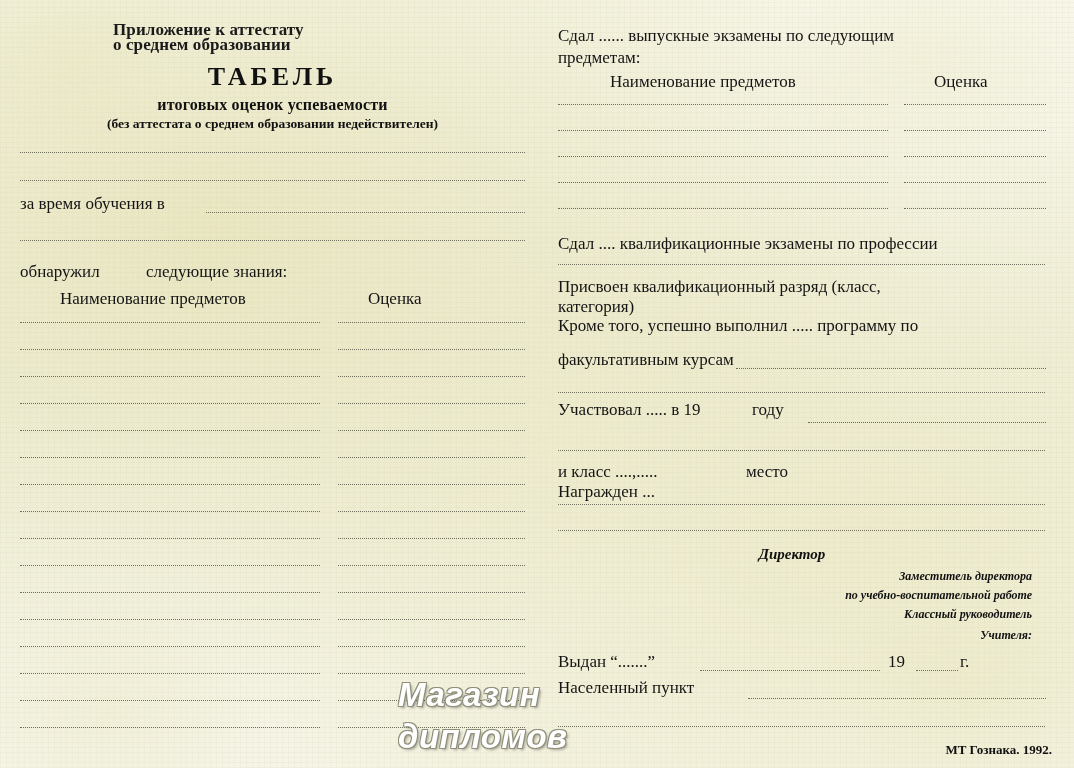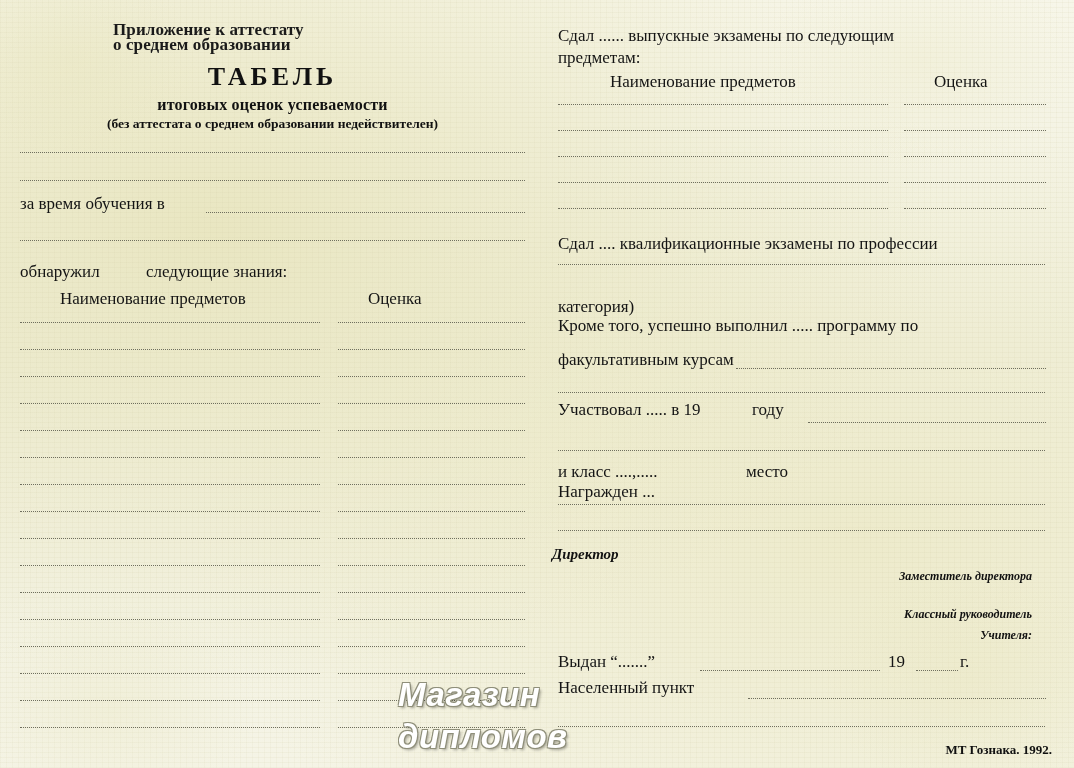--- a/index.html
+++ b/index.html
@@ -85,21 +85,21 @@
     font-weight: bold;
     font-size: 12px;
     text-align: right;
     color: #111;
     line-height: 19px;
   }
   .sig-first {
     font-style: italic;
     font-weight: bold;
     font-size: 15px;
-    text-align: left;
+    text-align: center;
     color: #111;
   }
   .footer-note {
     position: absolute;
     right: 22px;
     bottom: 10px;
     font-size: 13px;
     font-weight: bold;
     color: #111;
   }
@@ -211,20 +211,21 @@
           <div class="dotrow" style="left: 352px; top: 156px; width: 142px;"></div>
           <div class="dotrow" style="left: 6px; top: 182px; width: 330px;"></div>
           <div class="dotrow" style="left: 352px; top: 182px; width: 142px;"></div>
           <div class="dotrow" style="left: 6px; top: 208px; width: 330px;"></div>
           <div class="dotrow" style="left: 352px; top: 208px; width: 142px;"></div>
         </div>
 
       <div class="abs txt" style="left:6px;top:234px;">Сдал .... квалификационные  экзамены  по  профессии</div>
       <div class="dotrow" style="left:6px;top:264px;width:487px;"></div>
 
+      <div class="abs txt" style="left:6px;top:277px;">Присвоен  квалификационный  разряд  (класс,</div>
       <div class="abs txt" style="left:6px;top:297px;">категория)</div>
 
       <div class="abs txt" style="left:6px;top:316px;">Кроме того, успешно выполнил ..... программу по</div>
       <div class="abs txt" style="left:6px;top:350px;">факультативным курсам</div>
       <div class="dotrow" style="left:184px;top:368px;width:310px;"></div>
 
       <div class="dotrow" style="left:6px;top:392px;width:487px;"></div>
 
       <div class="abs txt" style="left:6px;top:400px;">Участвовал .....  в 19</div>
       <div class="abs txt" style="left:200px;top:400px;">году</div>
@@ -232,20 +233,21 @@
       <div class="dotrow" style="left:6px;top:450px;width:487px;"></div>
 
       <div class="abs txt" style="left:6px;top:462px;">и класс ....,.....</div>
       <div class="abs txt" style="left:194px;top:462px;text-align:center;">место</div>
       <div class="abs txt" style="left:6px;top:482px;">Награжден ...</div>
       <div class="dotrow" style="left:6px;top:504px;width:487px;"></div>
       <div class="dotrow" style="left:6px;top:530px;width:487px;"></div>
 
       <div class="abs sig-first" style="left:0px;top:546px;width:480px;">Директор</div>
       <div class="abs sig" style="left:0px;top:567px;width:480px;">Заместитель  директора</div>
+      <div class="abs sig" style="left:0px;top:586px;width:480px;">по учебно-воспитательной  работе</div>
       <div class="abs sig" style="left:0px;top:605px;width:480px;">Классный  руководитель</div>
       <div class="abs sig" style="left:0px;top:626px;width:480px;">Учителя:</div>
 
       <div class="abs txt" style="left:6px;top:652px;">Выдан  “.......”</div>
       <div class="dotrow" style="left:148px;top:670px;width:180px;"></div>
       <div class="abs txt" style="left:336px;top:652px;">19</div>
       <div class="dotrow" style="left:364px;top:670px;width:42px;"></div>
       <div class="abs txt" style="left:408px;top:652px;">г.</div>
 
       <div class="abs txt" style="left:6px;top:678px;">Населенный пункт</div>

